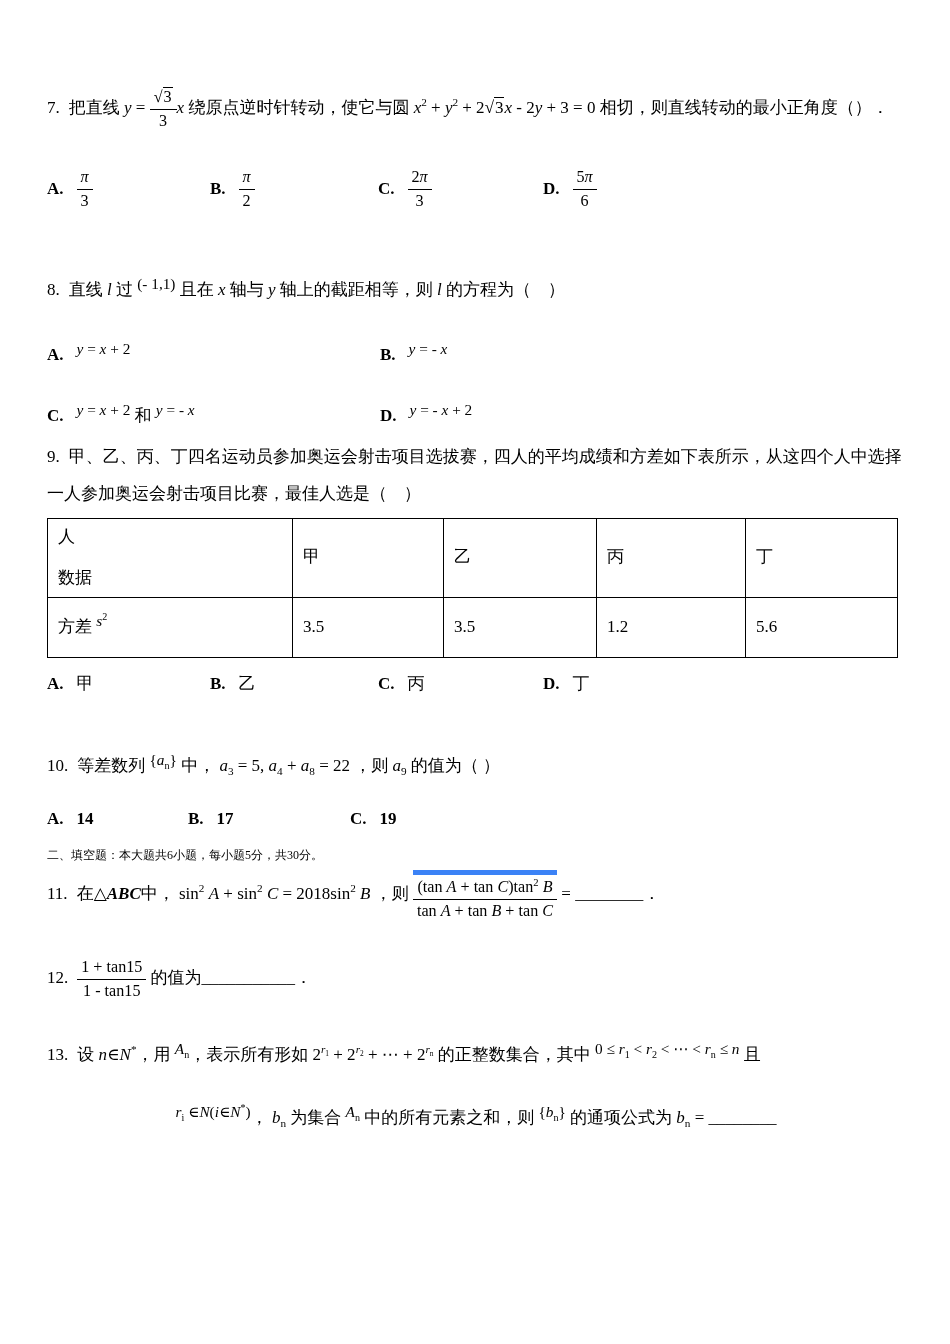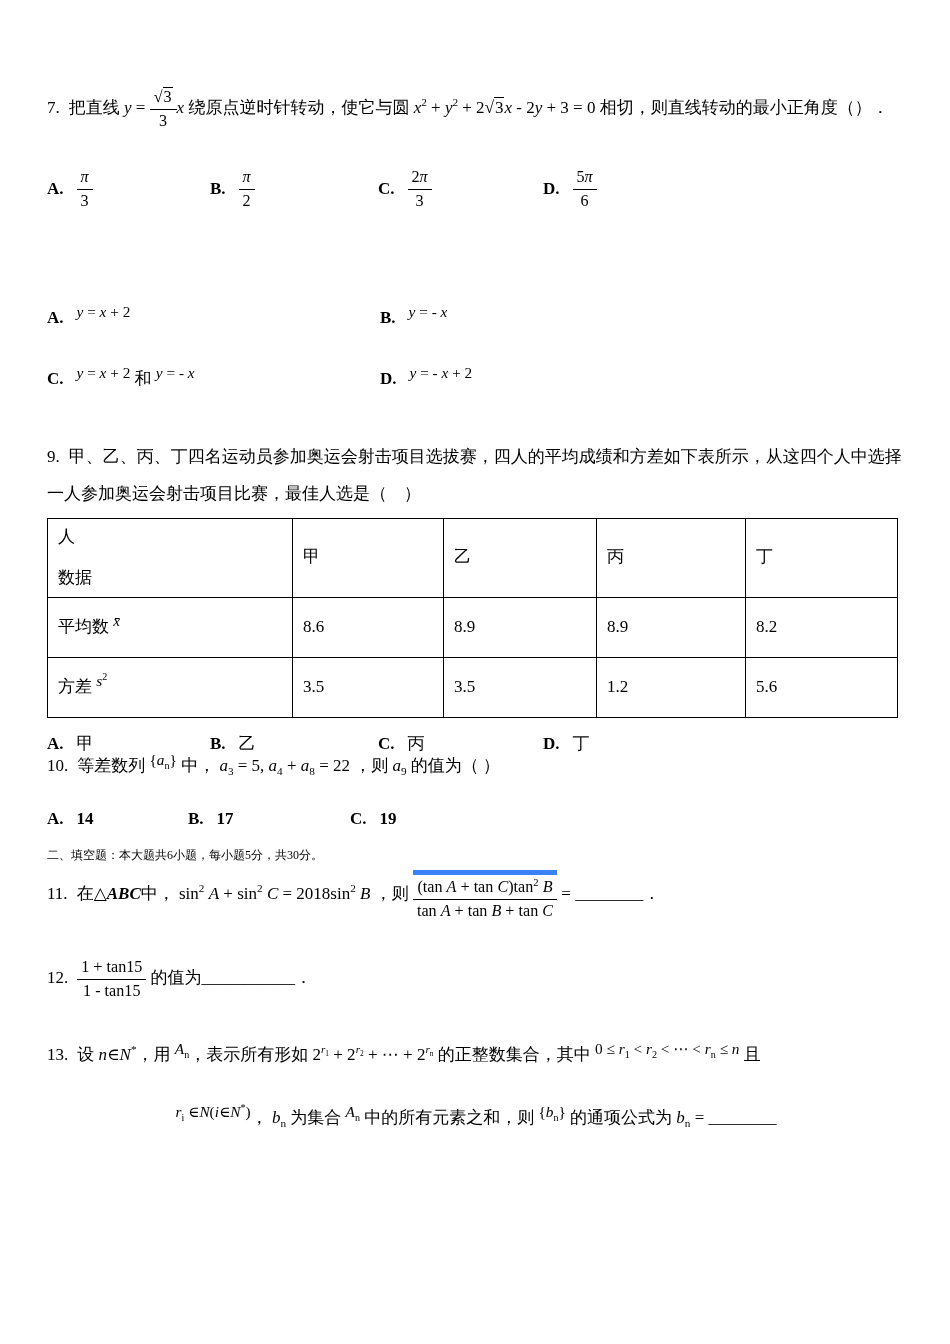--- a/index.html
+++ b/index.html
@@ -22,21 +22,21 @@
   .raise { position: relative; top: -6px; font-size: 0.9em; }
   .frac { display: inline-block; vertical-align: middle; text-align: center; line-height: 1.15; font-size: 0.95em; }
   .frac .num { display: block; border-bottom: 1px solid #000; padding: 0 4px 2px; }
   .frac .num.topline { border-top: 5px solid #3b82f6; padding-top: 2px; }
   .frac .den { display: block; padding: 2px 4px 0; }
   .sqrt { white-space: nowrap; font-style: normal; }
   .sqrt .rad { border-top: 1px solid #000; padding: 0 1px; }
   .opts { display: grid; align-items: center; }
   .opts4 { grid-template-columns: 163px 168px 165px auto; margin-top: 38px; }
   .opts4 .opt { display: flex; align-items: center; }
-  .opts2 { grid-template-columns: 333px auto; row-gap: 32px; margin-top: 28px; }
+  .opts2 { grid-template-columns: 333px auto; row-gap: 32px; margin-top: 36px; }
   .opts4b { grid-template-columns: 141px 162px 165px auto; margin-top: 24px; }
   .olabel { font-weight: bold; margin-right: 13px; }
   .opts-bold .oval { font-weight: bold; }
   .stem-tall { line-height: 2.2; }
   .dtable { border-collapse: collapse; margin-top: 5px; }
   .dtable td { border: 1px solid #000; padding: 4px 10px; vertical-align: middle; font-size: 17px; text-align: left; }
   .tr-h td { height: 76px; }
   .tr-d td { height: 60px; }
   .c0 { width: 245px; } .c1 { width: 151px; } .c2 { width: 153px; } .c3 { width: 149px; } .c4 { width: 152px; }
   td.corner { vertical-align: middle; }
@@ -65,20 +65,21 @@
           <span class="oval"><span class="frac"><span class="num">2<span class="mi">π</span></span><span class="den">3</span></span></span>
         </span>
       <span class="opt">
           <b class="olabel">D.</b>
           <span class="oval"><span class="frac"><span class="num">5<span class="mi">π</span></span><span class="den">6</span></span></span>
         </span>
     </div>
   </section>
 
   <section class="q" style="top:276px">
+    <p class="stem"><span class="qnum">8.</span><span class="stem-text">直线 <span class="mi">l</span> 过 <span class="raise">(- 1,1)</span> 且在 <span class="mi">x</span> 轴与 <span class="mi">y</span> 轴上的截距相等，则 <span class="mi">l</span> 的方程为（　）</span></p>
     <div class="opts opts2">
       <span class="opt"><b class="olabel">A.</b><span class="oval"><span class="raise"><span class="mi">y</span> = <span class="mi">x</span> + 2</span></span></span>
       <span class="opt"><b class="olabel">B.</b><span class="oval"><span class="raise"><span class="mi">y</span> = - <span class="mi">x</span></span></span></span>
       <span class="opt"><b class="olabel">C.</b><span class="oval"><span class="raise"><span class="mi">y</span> = <span class="mi">x</span> + 2</span> 和 <span class="raise"><span class="mi">y</span> = - <span class="mi">x</span></span></span></span>
       <span class="opt"><b class="olabel">D.</b><span class="oval"><span class="raise"><span class="mi">y</span> = - <span class="mi">x</span> + 2</span></span></span>
     </div>
   </section>
 
   <section class="q" style="top:438px">
     <p class="stem stem-tall"><span class="qnum">9.</span><span class="stem-text">甲、乙、丙、丁四名运动员参加奥运会射击项目选拔赛，四人的平均成绩和方差如下表所示，从这四个人中选择一人参加奥运会射击项目比赛，最佳人选是（　）</span></p>
@@ -86,27 +87,20 @@
       <tbody>
         <tr class="tr-h">
           <td class="c0 corner">
             <div class="corner-top">人</div>
             <div class="corner-bottom">数据</div>
           </td>
           <td class="c1">甲</td>
           <td class="c2">乙</td>
           <td class="c3">丙</td>
           <td class="c4">丁</td>
-        </tr>
-        <tr class="tr-d">
-          <td class="c0">平均数 <span class="raise"><span class="mi">x̄</span></span></td>
-          <td class="c1">8.6</td>
-          <td class="c2">8.9</td>
-          <td class="c3">8.9</td>
-          <td class="c4">8.2</td>
         </tr>
         <tr class="tr-d">
           <td class="c0">方差 <span class="raise"><span class="mi">s</span><sup>2</sup></span></td>
           <td class="c1">3.5</td>
           <td class="c2">3.5</td>
           <td class="c3">1.2</td>
           <td class="c4">5.6</td>
         </tr>
       </tbody>
     </table>

